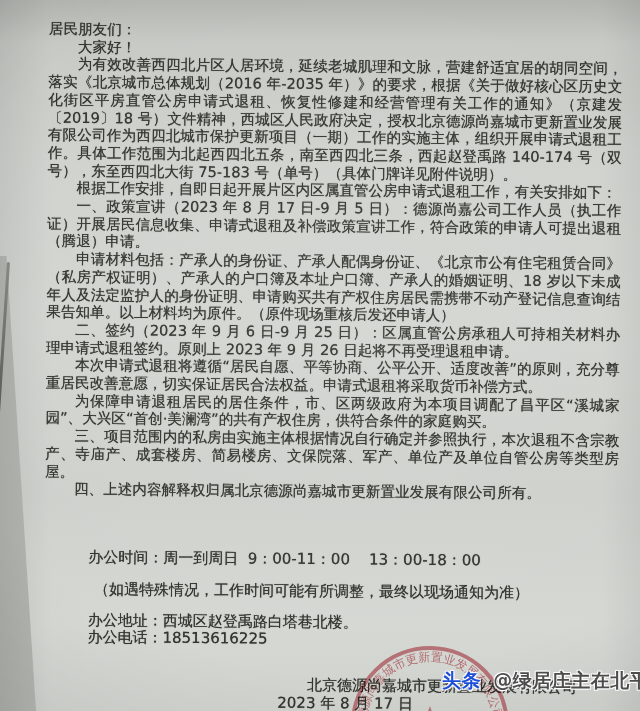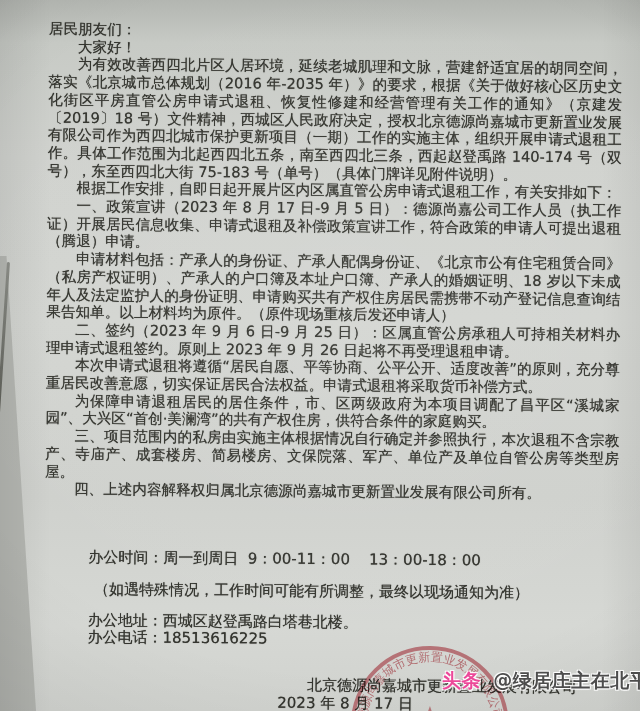--- a/index.html
+++ b/index.html
@@ -29,21 +29,21 @@
   .office div.line:nth-of-type(2){margin-bottom:13px;padding-left:50px;}
   .signature-company{position:absolute;top:676px;right:60px;font-size:15px;white-space:nowrap;}
   .signature-date{position:absolute;top:694px;right:224px;font-size:15px;white-space:nowrap;}
   .seal{position:absolute;left:350px;top:641px;width:166px;height:166px;opacity:0.82;
     mix-blend-mode:multiply;z-index:4;}
   .watermark{position:absolute;left:442px;top:668px;z-index:6;white-space:nowrap;
     font-weight:bold;font-size:19px;letter-spacing:0.5px;
     text-shadow:-1px -1px 0 rgba(255,255,255,0.85),1px -1px 0 rgba(255,255,255,0.85),
                 -1px 1px 0 rgba(255,255,255,0.85),1px 1px 0 rgba(255,255,255,0.85),
                 0 0 3px rgba(255,255,255,0.5);}
-  .wm-brand{color:#ec4899;}
+  .wm-brand{color:#1d4ed8;}
   .wm-handle{color:#4d4d4d;margin-left:5px;}
 </style>
 </head>
 <body>
 
 <div class="under-sheet"></div>
 <div class="paper-edge"></div>
 
 <div class="tilt">
 

